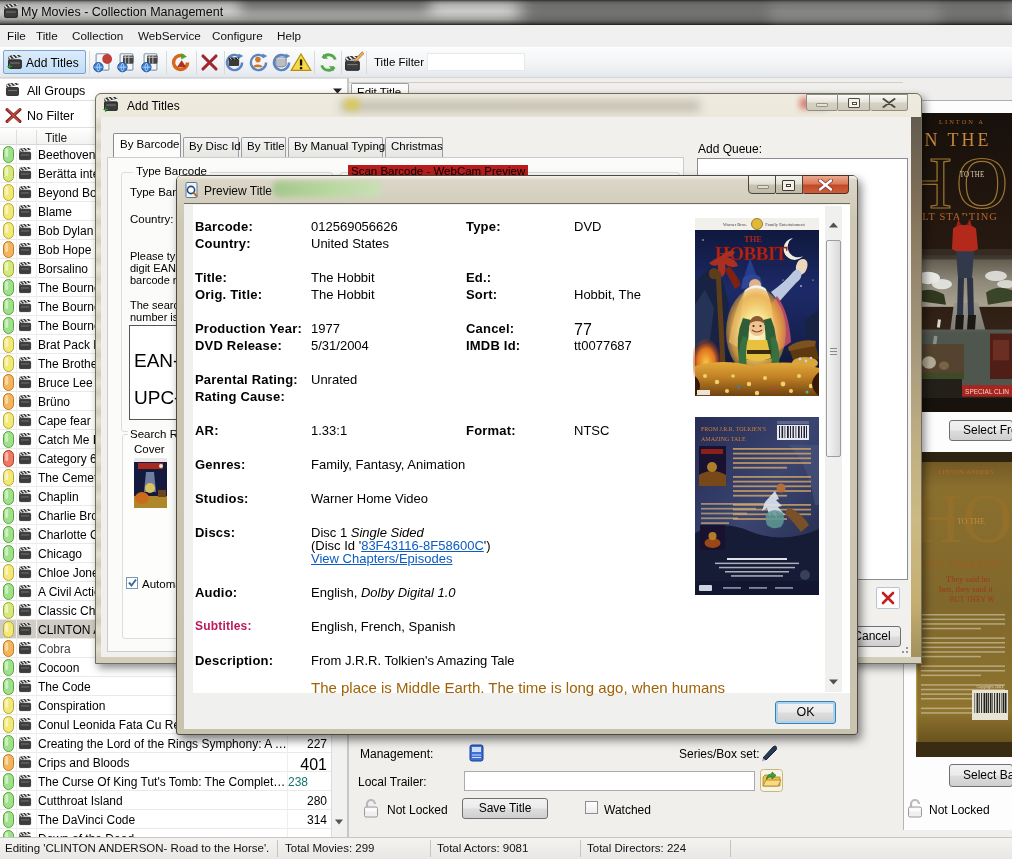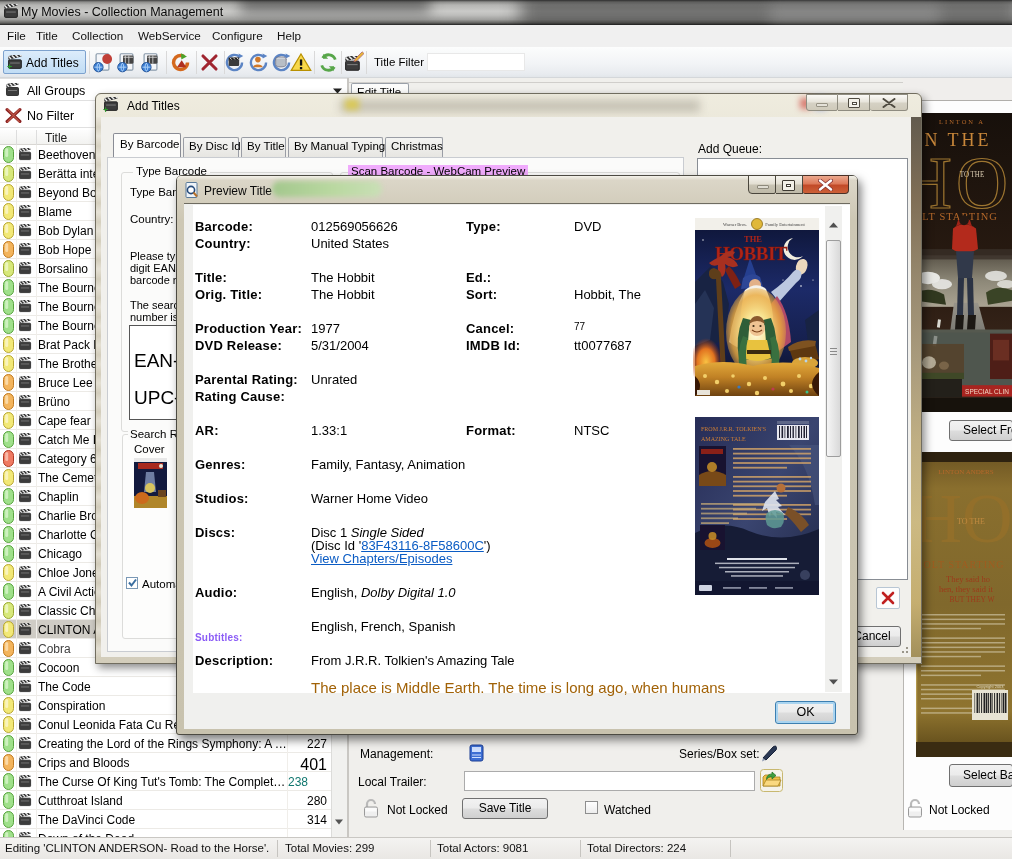--- a/index.html
+++ b/index.html
@@ -895,21 +895,21 @@
 <div class="ab" style="left:241px;top:137px;width:45px;height:21px;background:linear-gradient(180deg,#f4f4f2,#e6e5e1);border:1px solid #9a9da5;border-bottom:0;border-radius:2px 2px 0 0"></div>
 <div class="tx" style="left:247px;top:140px;font-size:11.5px;color:#000">By Title</div>
 <div class="ab" style="left:288px;top:137px;width:95px;height:21px;background:linear-gradient(180deg,#f4f4f2,#e6e5e1);border:1px solid #9a9da5;border-bottom:0;border-radius:2px 2px 0 0"></div>
 <div class="tx" style="left:294px;top:140px;font-size:11.5px;color:#000">By Manual Typing</div>
 <div class="ab" style="left:385px;top:137px;width:58px;height:21px;background:linear-gradient(180deg,#f4f4f2,#e6e5e1);border:1px solid #9a9da5;border-bottom:0;border-radius:2px 2px 0 0"></div>
 <div class="tx" style="left:391px;top:140px;font-size:11.5px;color:#000">Christmas</div>
 <div class="ab" style="left:107px;top:157px;width:577px;height:495px;background:#fbfbfa;border:1px solid #c9ccd1"></div>
 <div class="ab" style="left:121px;top:172px;width:212px;height:260px;border:1px solid #dcdcda;border-radius:3px"></div>
 <div class="tx" style="left:133px;top:165px;font-size:11.5px;color:#000;background:#fbfbfa;padding:0 3px">Type Barcode</div>
 <div class="ab" style="left:340px;top:172px;width:340px;height:470px;border:1px solid #dcdcda;border-radius:3px"></div>
-<div class="tx" style="left:348px;top:165px;font-size:11.5px;color:#000;background:#f0abfc;padding:0 3px">Scan Barcode - WebCam Preview</div>
+<div class="tx" style="left:348px;top:165px;font-size:11.5px;color:#000;background:#b91c1c;padding:0 3px">Scan Barcode - WebCam Preview</div>
 <div class="tx" style="left:130px;top:186px;font-size:11.5px;color:#000">Type Barcode:</div>
 <div class="tx" style="left:130px;top:213px;font-size:11.5px;color:#000">Country:</div>
 <div class="tx" style="left:130px;top:250px;font-size:11px;color:#000">Please type the 8 or 13</div>
 <div class="tx" style="left:130px;top:262px;font-size:11px;color:#000">digit EAN number or the</div>
 <div class="tx" style="left:130px;top:274px;font-size:11px;color:#000">barcode number in the</div>
 <div class="tx" style="left:130px;top:299px;font-size:11px;color:#000">The search by barcode</div>
 <div class="tx" style="left:130px;top:311px;font-size:11px;color:#000">number is the easiest</div>
 <div class="ab" style="left:129px;top:325px;width:110px;height:95px;background:#fff;border:1px solid #555"></div>
 <div class="tx" style="left:134px;top:350px;font-size:19px;color:#000">EAN-13:</div>
 <div class="tx" style="left:134px;top:387px;font-size:19px;color:#000">UPC-A:</div>
@@ -973,21 +973,21 @@
 <div class="tx b" style="left:195px;top:270px;font-size:13px;letter-spacing:.2px;color:#000">Title:</div>
 <div class="tx" style="left:311px;top:270px;font-size:13px;color:#000">The Hobbit</div>
 <div class="tx b" style="left:466px;top:270px;font-size:13px;letter-spacing:.2px;color:#000">Ed.:</div>
 <div class="tx b" style="left:195px;top:287px;font-size:13px;letter-spacing:.2px;color:#000">Orig. Title:</div>
 <div class="tx" style="left:311px;top:287px;font-size:13px;color:#000">The Hobbit</div>
 <div class="tx b" style="left:466px;top:287px;font-size:13px;letter-spacing:.2px;color:#000">Sort:</div>
 <div class="tx" style="left:574px;top:287px;font-size:13px;color:#000000">Hobbit, The</div>
 <div class="tx b" style="left:195px;top:321px;font-size:13px;letter-spacing:.2px;color:#000">Production Year:</div>
 <div class="tx" style="left:311px;top:321px;font-size:13px;color:#000">1977</div>
 <div class="tx b" style="left:466px;top:321px;font-size:13px;letter-spacing:.2px;color:#000">Cancel:</div>
-<div class="tx" style="left:574px;top:321px;font-size:10px;color:#000">77</div>
+<div class="tx" style="left:574px;top:321px;font-size:16px;color:#000">77</div>
 <div class="tx b" style="left:195px;top:338px;font-size:13px;letter-spacing:.2px;color:#000">DVD Release:</div>
 <div class="tx" style="left:311px;top:338px;font-size:13px;color:#000">5/31/2004</div>
 <div class="tx b" style="left:466px;top:338px;font-size:13px;letter-spacing:.2px;color:#000">IMDB Id:</div>
 <div class="tx" style="left:574px;top:338px;font-size:13px;color:#000">tt0077687</div>
 <div class="tx b" style="left:195px;top:372px;font-size:13px;letter-spacing:.2px;color:#000">Parental Rating:</div>
 <div class="tx" style="left:311px;top:372px;font-size:13px;color:#000">Unrated</div>
 <div class="tx b" style="left:195px;top:389px;font-size:13px;letter-spacing:.2px;color:#000">Rating Cause:</div>
 <div class="tx b" style="left:195px;top:423px;font-size:13px;letter-spacing:.2px;color:#000">AR:</div>
 <div class="tx" style="left:311px;top:423px;font-size:13px;color:#000">1.33:1</div>
 <div class="tx b" style="left:466px;top:423px;font-size:13px;letter-spacing:.2px;color:#000">Format:</div>
@@ -995,21 +995,21 @@
 <div class="tx b" style="left:195px;top:457px;font-size:13px;letter-spacing:.2px;color:#000">Genres:</div>
 <div class="tx" style="left:311px;top:457px;font-size:13px;color:#000">Family, Fantasy, Animation</div>
 <div class="tx b" style="left:195px;top:491px;font-size:13px;letter-spacing:.2px;color:#000">Studios:</div>
 <div class="tx" style="left:311px;top:491px;font-size:13px;color:#000">Warner Home Video</div>
 <div class="tx b" style="left:195px;top:525px;font-size:13px;letter-spacing:.2px;color:#000">Discs:</div>
 <div class="tx" style="left:311px;top:525px;font-size:13px;color:#000">Disc 1 <i>Single Sided</i></div>
 <div class="tx" style="left:311px;top:538px;font-size:13px;color:#000">(Disc Id '<span style="color:#0b5cc4;text-decoration:underline">83F43116-8F58600C</span>')</div>
 <div class="tx" style="left:311px;top:551px;font-size:13px;color:#0b5cc4;text-decoration:underline">View Chapters/Episodes</div>
 <div class="tx b" style="left:195px;top:585px;font-size:13px;letter-spacing:.2px;color:#000">Audio:</div>
 <div class="tx" style="left:311px;top:585px;font-size:13px;color:#000">English, <i>Dolby Digital 1.0</i></div>
-<div class="tx b" style="left:195px;top:632px;font-size:10px;letter-spacing:.2px;color:#8b5cf6">Subtitles:</div>
+<div class="tx b" style="left:195px;top:619px;font-size:12px;letter-spacing:.2px;color:#be185d">Subtitles:</div>
 <div class="tx" style="left:311px;top:619px;font-size:13px;color:#000">English, French, Spanish</div>
 <div class="tx b" style="left:195px;top:653px;font-size:13px;letter-spacing:.2px;color:#000">Description:</div>
 <div class="tx" style="left:311px;top:653px;font-size:13px;color:#000">From J.R.R. Tolkien's Amazing Tale</div>
 <div class="tx" style="left:311px;top:679px;font-size:15px;color:#a16207">The place is Middle Earth. The time is long ago, when humans</div>
 <div class="ab" style="left:311px;top:690px;width:360px;height:3px;overflow:hidden">
     <div class="tx" style="left:0;top:0;font-size:13px;color:#000">shared their days with elves, wizards, goblins, dragons, hero</div>
   </div>
 <div class="ab" style="left:825px;top:206px;width:17px;height:486px;background:#f0f0ee"></div>
 <svg class="ab" style="left:828px;top:221px" width="11" height="8" viewBox="0 0 11 8">
     <path d="M1 6.5h9L5.5 1.5z" fill="#505050"></path>

